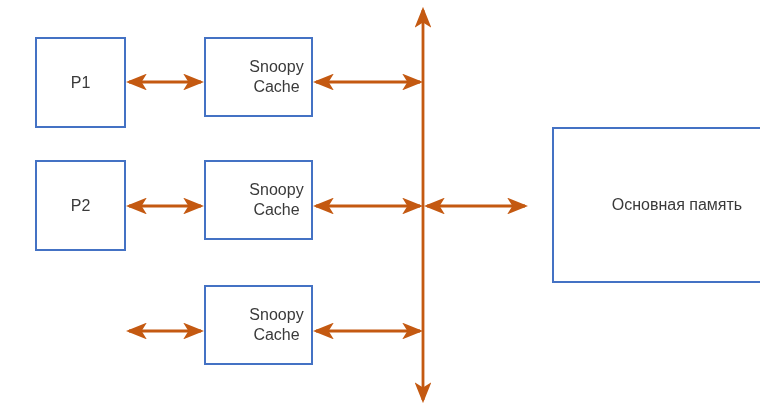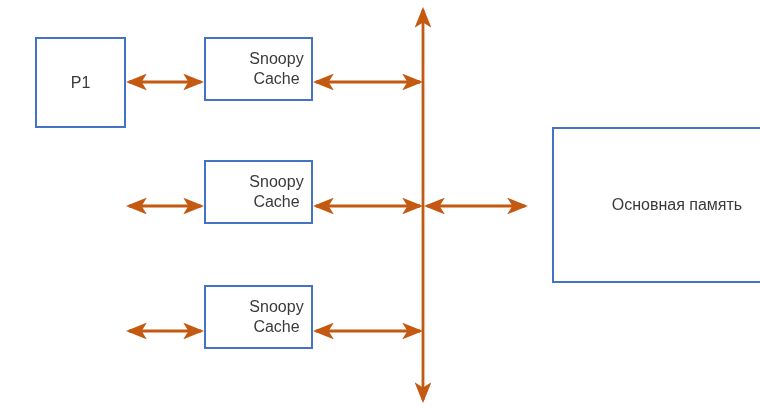--- a/index.html
+++ b/index.html
@@ -34,21 +34,21 @@
     background: var(--bg);
     display: flex;
     align-items: center;
     justify-content: center;
     text-align: center;
     color: var(--text);
     font-size: 16px;
     line-height: 1.25;
   }
   .proc-box  { left: 35px;  width: 91px;  height: 91px; }
-  .cache-box { left: 204px; width: 109px; height: 64px; padding-left: 36px; }
+  .cache-box { left: 204px; width: 109px; height: 80px; padding-left: 36px; }
   .cache-box .label { max-width: 70px; }
   .row1 { top: 37px; }
   .row2 { top: 160px; }
   .row3 { top: 285px; }
   .memory-box {
     left: 552px; top: 127px;
     width: 250px; height: 156px;
   }
   .arrow-line {
     stroke: var(--arrow);
@@ -81,20 +81,23 @@
     <line class="arrow-line" x1="316" y1="331" x2="420" y2="331" marker-start="url(#ah)" marker-end="url(#ah)"></line>
   </svg>
 
   <div class="box proc-box row1">
     <span class="label">P1</span>
   </div>
   <div class="box cache-box row1">
     <span class="label">Snoopy Cache</span>
   </div>
 
+  <div class="box proc-box row2">
+    <span class="label">P2</span>
+  </div>
   <div class="box cache-box row2">
     <span class="label">Snoopy Cache</span>
   </div>
 
   <div class="box cache-box row3">
     <span class="label">Snoopy Cache</span>
   </div>
 
   <div class="box memory-box">
     <span class="label">Основная память</span>

